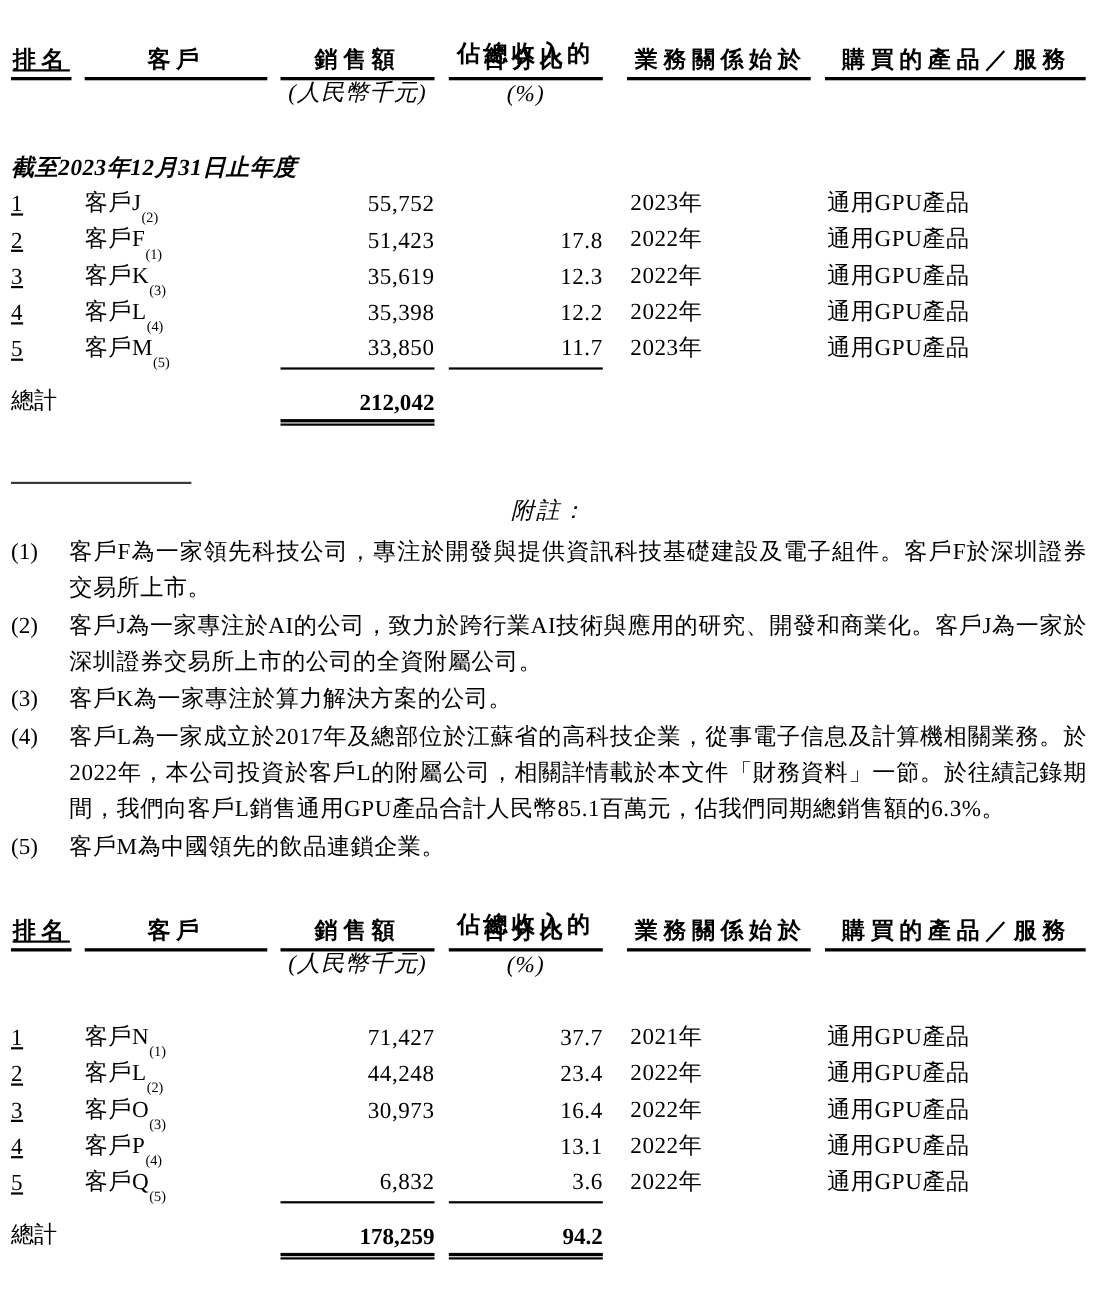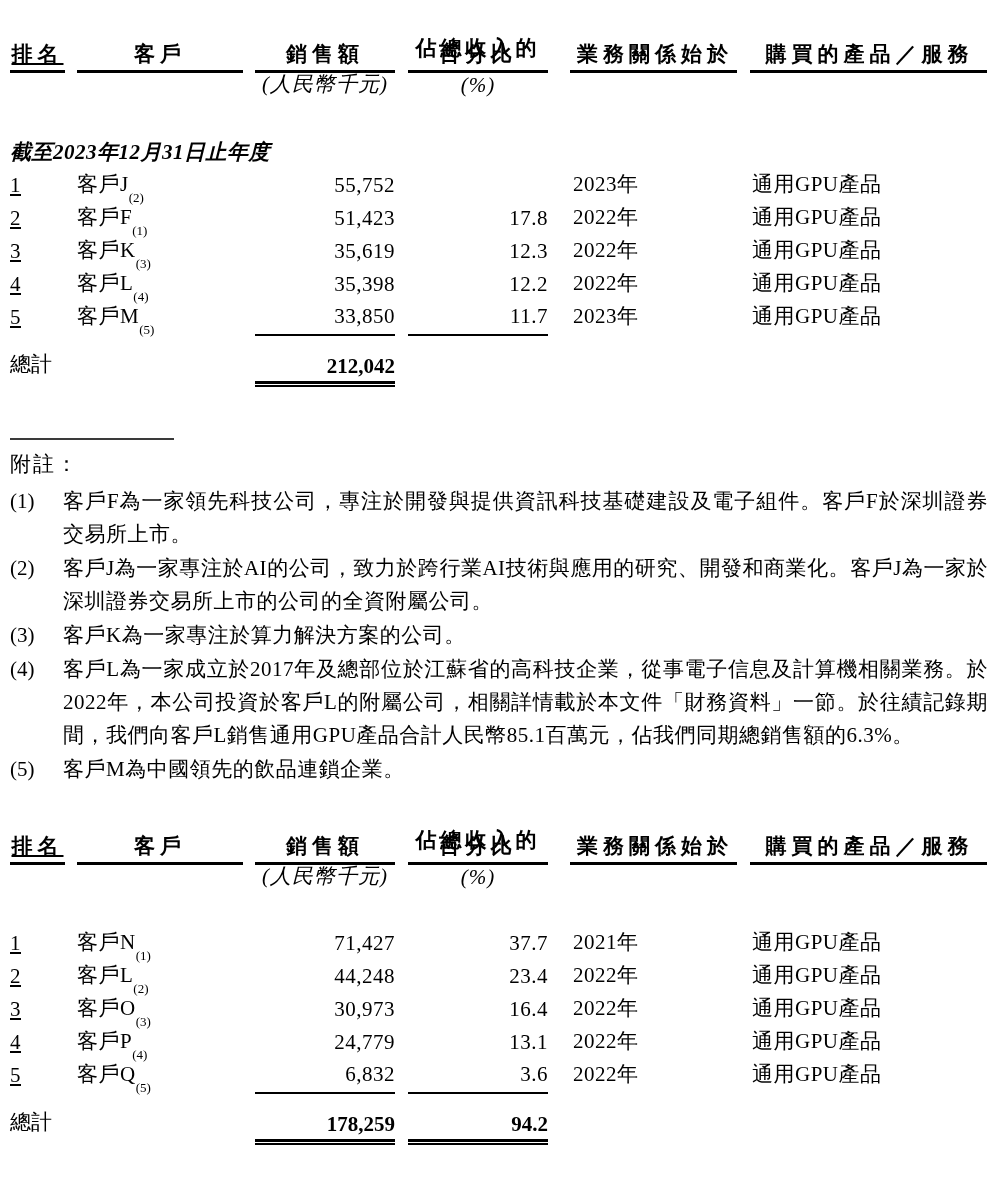--- a/index.html
+++ b/index.html
@@ -71,23 +71,25 @@
   }
   sup { font-size: 13px; letter-spacing: 0; line-height: 0; vertical-align: 7px; }
 
   
   .notes-sep {
     width: 164px;
     border-top: 2px solid #3a3a3a;
     margin: 57px 0 0 0;
   }
   .notes-label {
+    font-style: italic;
     margin: 12px 0 0 0;
     line-height: 24px;
     letter-spacing: 2px;
+    text-align: center;
   }
   .notes { margin-top: 9px; }
   .note {
     display: grid;
     grid-template-columns: 53px 1fr;
     margin-bottom: 1px;
   }
   .note-num { line-height: 33px; }
   .note-text {
     text-align: justify;
@@ -261,21 +263,20 @@
       <div class="cell c-pct num">16.4</div>
       <div class="cell c-since">2022年</div>
       <div class="cell c-product">通用GPU產品</div>
     </div>
     <div class="trow r-data">
       <div class="cell c-rank">4</div>
       <div class="cell c-customer">
           <span>客戶P</span>
           <sup>(4)</sup>
         </div>
-      <div class="cell c-sales num">24,779</div>
       <div class="cell c-pct num">13.1</div>
       <div class="cell c-since">2022年</div>
       <div class="cell c-product">通用GPU產品</div>
     </div>
     <div class="trow r-data">
       <div class="cell c-rank">5</div>
       <div class="cell c-customer">
           <span>客戶Q</span>
           <sup>(5)</sup>
         </div>

